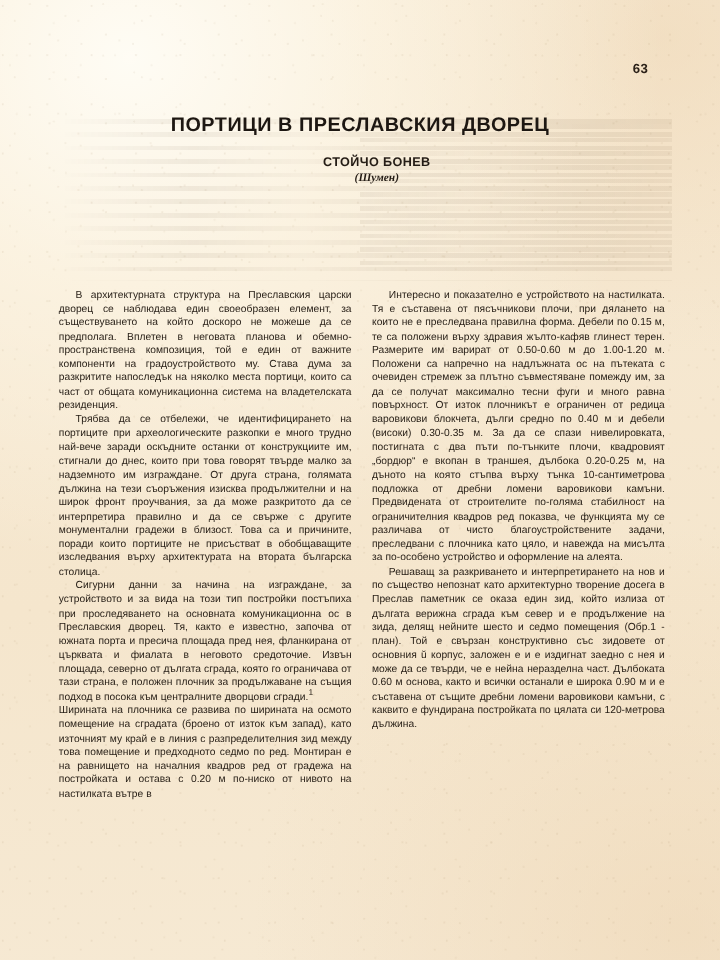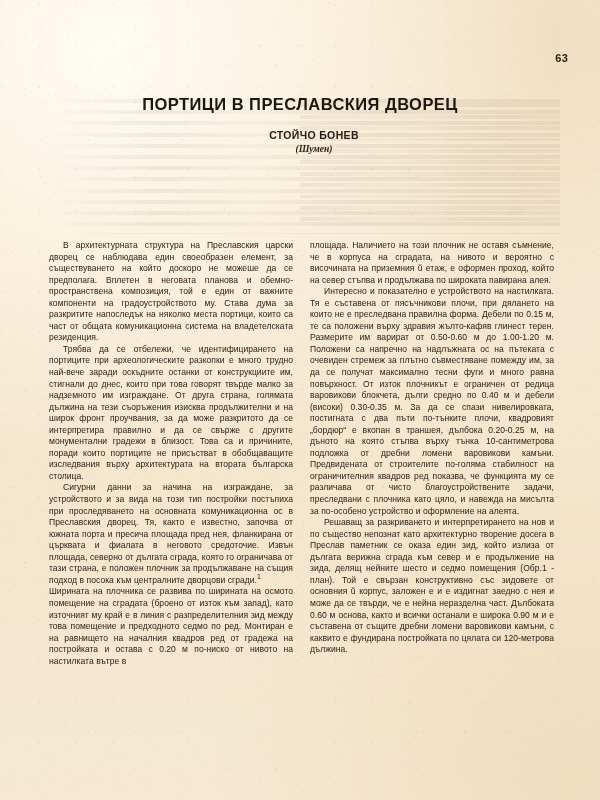--- a/index.html
+++ b/index.html
@@ -92,21 +92,21 @@
     -webkit-mask-image: linear-gradient(to right,
         rgba(0,0,0,.8) 0%, rgba(0,0,0,.3) 35%, rgba(0,0,0,.9) 70%, rgba(0,0,0,.6) 100%);
     mask-image: linear-gradient(to right,
         rgba(0,0,0,.8) 0%, rgba(0,0,0,.3) 35%, rgba(0,0,0,.9) 70%, rgba(0,0,0,.6) 100%);
   }
 
   
   .folio {
     position: absolute;
     top: 52px;
-    right: 32px;
+    right: 60px;
     font-size: 11px;
     font-weight: bold;
     color: #2b2118;
     letter-spacing: .2px;
   }
 
   .doc-title {
     position: absolute;
     top: 84px;
     left: 0;
@@ -196,19 +196,18 @@
   <div class="columns">
 
     <div class="col">
       <p>В архитектурната структура на Преславския царски дворец се наблюдава един своеобразен елемент, за съществуването на който доскоро не можеше да се предполага. Вплетен в неговата планова и обемно-пространствена композиция, той е един от важните компоненти на градоустройството му. Става дума за разкритите напоследък на няколко места портици, които са част от общата комуникационна система на владетелската резиденция.</p>
       <p>Трябва да се отбележи, че идентифицирането на портиците при археологическите разкопки е много трудно най-вече заради оскъдните останки от конструкциите им, стигнали до днес, които при това говорят твърде малко за надземното им изграждане. От друга страна, голямата дължина на тези съоръжения изисква продължителни и на широк фронт проучвания, за да може разкритото да се интерпретира правилно и да се свърже с другите монументални градежи в близост. Това са и причините, поради които портиците не присъстват в обобщаващите изследвания върху архитектурата на втората българска столица.</p>
       <p><span>Сигурни данни за начина на изграждане, за устройството и за вида на този тип постройки постъпиха при проследяването на основната комуникационна ос в Преславския дворец. Тя, както е известно, започва от южната порта и пресича площада пред нея, фланкирана от църквата и фиалата в неговото средоточие. Извън площада, северно от дългата сграда, която го ограничава от тази страна, е положен плочник за продължаване на същия подход в посока към централните дворцови сгради.</span><sup class="fn">1</sup></p>
       <p class="noindent">Ширината на плочника се развива по ширината на осмото помещение на сградата (броено от изток към запад), като източният му край е в линия с разпределителния зид между това помещение и предходното седмо по ред. Монтиран е на равнището на началния квадров ред от градежа на постройката и остава с 0.20 м по-ниско от нивото на настилката вътре в</p>
     </div>
 
     <div class="col">
-      <p class="noindent">площада. Наличието на този плочник не оставя съмнение, че в корпуса на сградата, на нивото и вероятно с височината на приземния ŭ етаж, е оформен проход, който на север стъпва и продължава по широката павирана алея.</p>
       <p>Интересно и показателно е устройството на настилката. Тя е съставена от пясъчникови плочи, при дялането на които не е преследвана правилна форма. Дебели по 0.15 м, те са положени върху здравия жълто-кафяв глинест терен. Размерите им варират от 0.50-0.60 м до 1.00-1.20 м. Положени са напречно на надлъжната ос на пътеката с очевиден стремеж за плътно съвместяване помежду им, за да се получат максимално тесни фуги и много равна повърхност. От изток плочникът е ограничен от редица варовикови блокчета, дълги средно по 0.40 м и дебели (високи) 0.30-0.35 м. За да се спази нивелировката, постигната с два пъти по-тънките плочи, квадровият „бордюр“ е вкопан в траншея, дълбока 0.20-0.25 м, на дъното на която стъпва върху тънка 10-сантиметрова подложка от дребни ломени варовикови камъни. Предвидената от строителите по-голяма стабилност на ограничителния квадров ред показва, че функцията му се различава от чисто благоустройствените задачи, преследвани с плочника като цяло, и навежда на мисълта за по-особено устройство и оформление на алеята.</p>
       <p>Решаващ за разкриването и интерпретирането на нов и по същество непознат като архитектурно творение досега в Преслав паметник се оказа един зид, който излиза от дългата верижна сграда към север и е продължение на зида, делящ нейните шесто и седмо помещения (Обр.1 - план). Той е свързан конструктивно със зидовете от основния ŭ корпус, заложен е и е издигнат заедно с нея и може да се твърди, че е нейна неразделна част. Дълбоката 0.60 м основа, както и всички останали е широка 0.90 м и е съставена от същите дребни ломени варовикови камъни, с каквито е фундирана постройката по цялата си 120-метрова дължина.</p>
     </div>
 
   </div>
 </div>
 
 </body></html>

